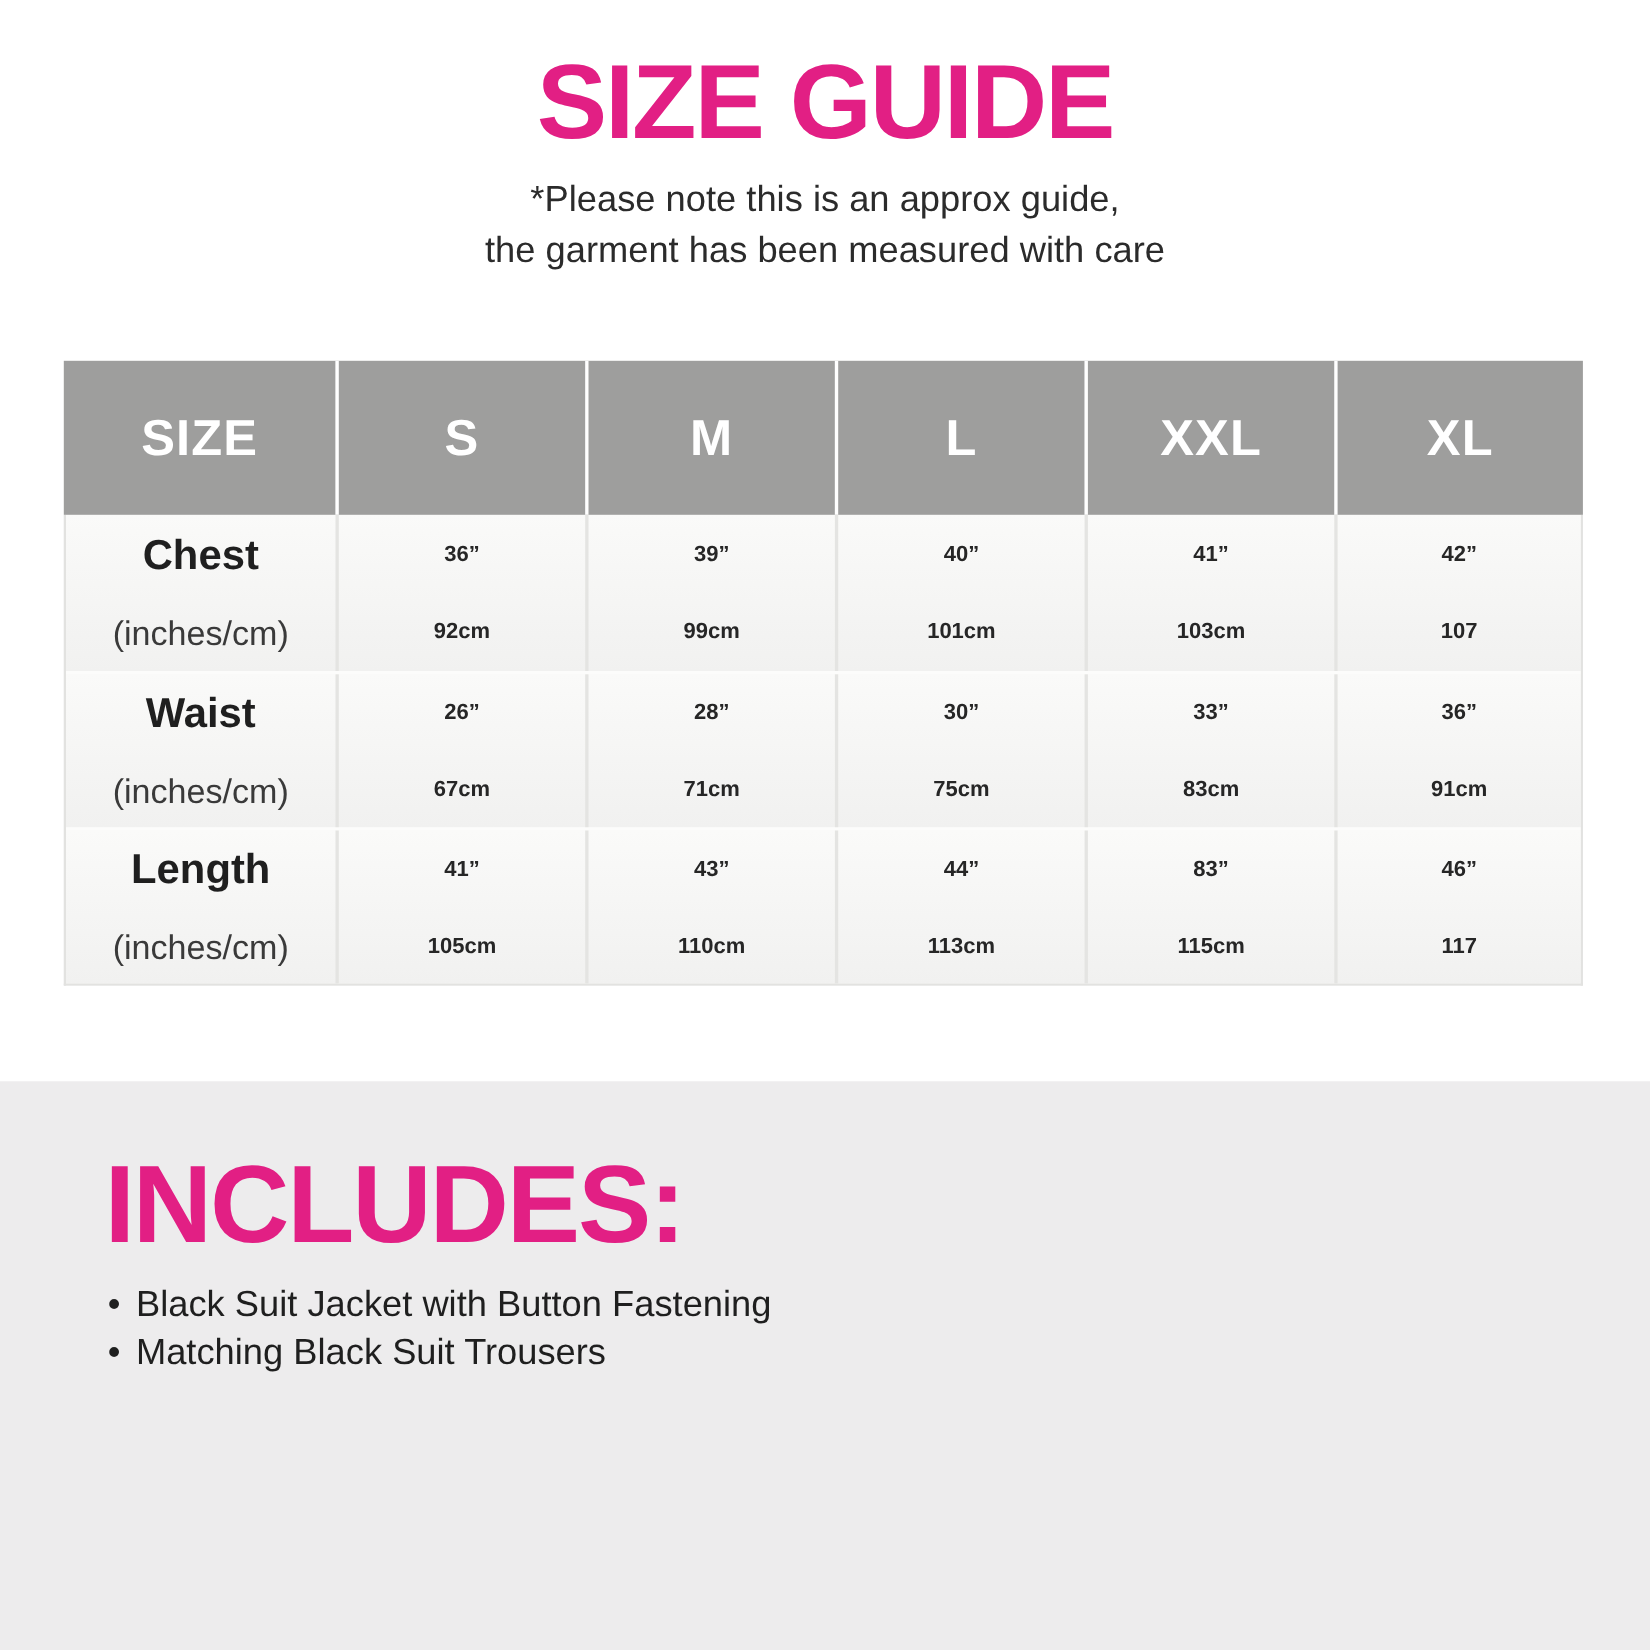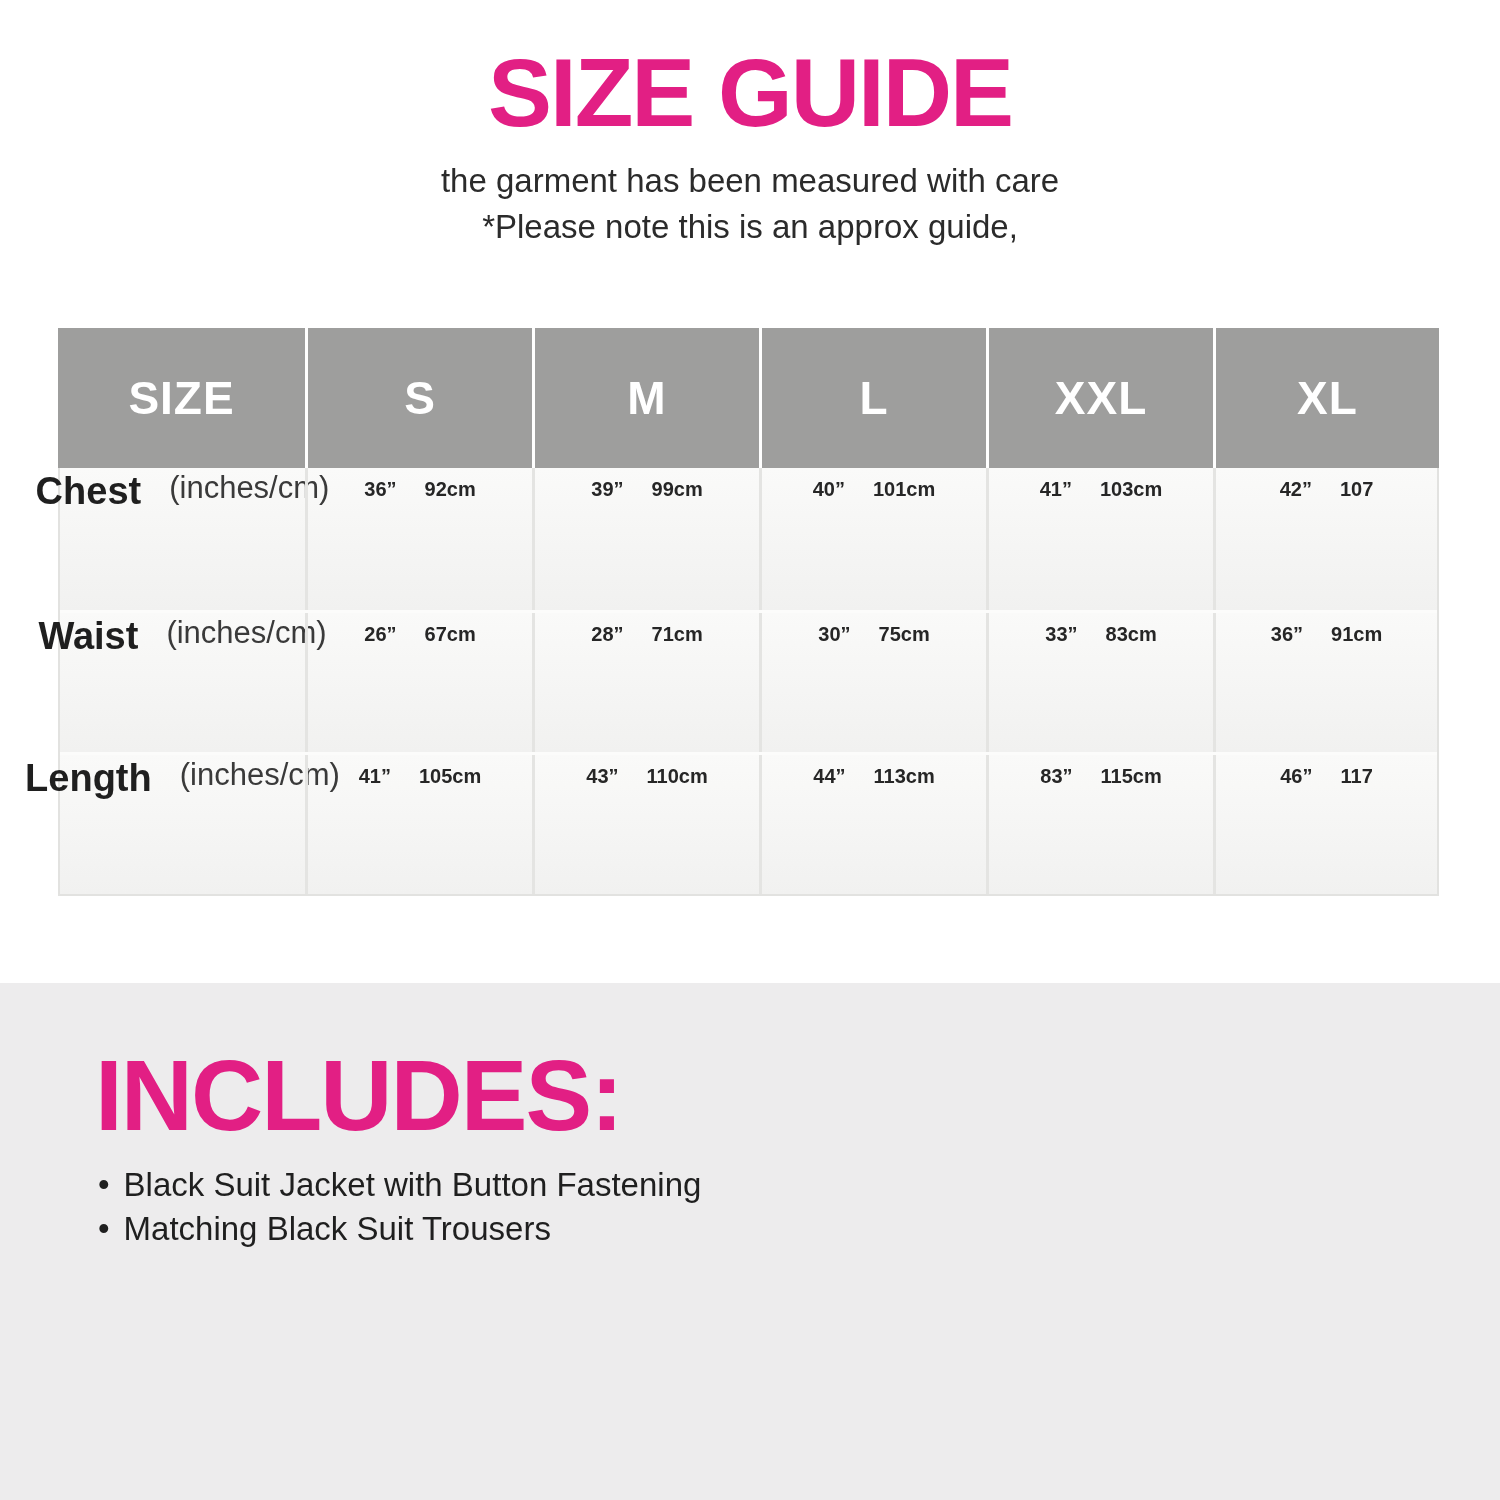--- a/index.html
+++ b/index.html
@@ -39,21 +39,21 @@
   .th:first-child{border-left:none;}
 
   .tbody{border:2px solid #E2E2E0;border-top:none;background:var(--row-bg);}
   .tr{
     display:grid;grid-template-columns:245px 227px 227px 227px 227px 1fr;
     height:142px;background:linear-gradient(#FAFAF9,#F1F1F0);
     border-top:3px solid #FCFCFB;
   }
   .tr:first-child{border-top:none;}
   .td{
-    display:flex;flex-direction:row;align-items:flex-start;justify-content:center;
+    display:flex;flex-direction:column;align-items:center;justify-content:center;
     border-left:3px solid #E4E4E2;text-align:center;gap:28px;
   }
   .td:first-child{border-left:none;}
   .row-label{font-weight:bold;font-size:38px;line-height:46px;color:#1f1f1f;}
   .row-sublabel{font-size:31px;line-height:40px;color:#3a3a3a;}
   .val-in,.val-cm{font-weight:bold;font-size:20px;line-height:42px;color:var(--body-text);}
 
   .includes-section{
     position:absolute;left:0;top:983px;width:1500px;height:638px;
     background:var(--includes-bg);
@@ -72,22 +72,22 @@
   .bullet{font-size:33px;line-height:44px;}
 </style>
 </head>
 <body>
 
 <main class="page">
 
   <h1 class="page-title">SIZE GUIDE</h1>
 
   <div class="subtitle-wrap">
+    <p>*Please note this is an approx guide,</p>
     <p>the garment has been measured with care</p>
-    <p>*Please note this is an approx guide,</p>
   </div>
 
   <section class="size-table">
     <div class="thead" id="table-head">
         <div class="th">SIZE</div>
         <div class="th">S</div>
         <div class="th">M</div>
         <div class="th">L</div>
         <div class="th">XXL</div>
         <div class="th">XL</div>

